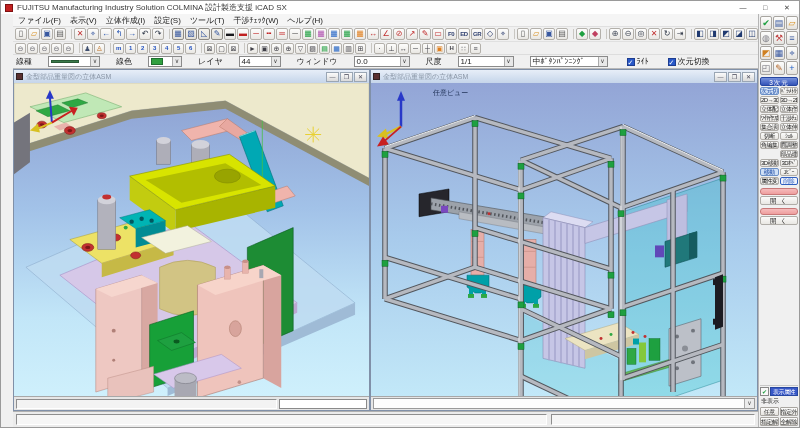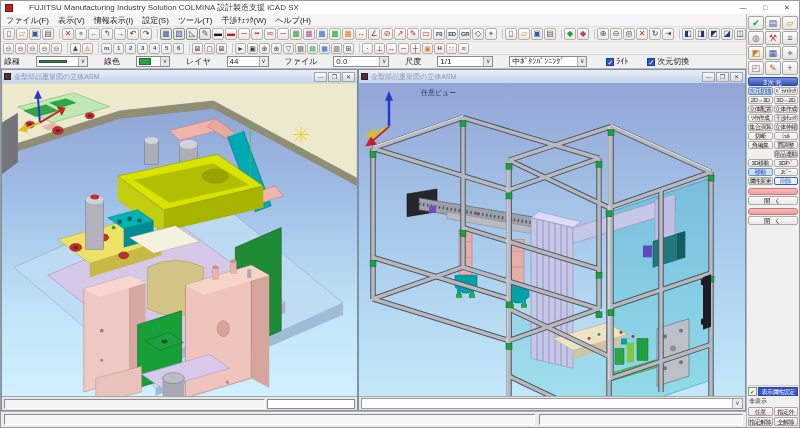--- a/index.html
+++ b/index.html
@@ -1,27 +1,27 @@
 <!DOCTYPE html>
 <html><head>
 <meta charset="utf-8">
 <style>
   html,body{margin:0;padding:0;background:#888;}
   *{box-sizing:border-box;}
   .app{width:800px;height:428px;background:#f0f0f0;font-family:"Liberation Sans","DejaVu Sans",sans-serif;
        border:1px solid #9a9a9a;display:flex;flex-direction:column;overflow:hidden;position:relative;}
   
-  .titlebar{height:13px;background:#ffffff;display:flex;align-items:center;padding:0 4px;gap:16px;flex:0 0 auto;}
+  .titlebar{height:13px;background:#ffffff;display:flex;align-items:center;padding:0 4px;gap:4px;flex:0 0 auto;}
   .app-icon{width:8px;height:8px;background:#c22020;border:1px solid #801010;flex:0 0 auto;}
   .app-title{font-size:8px;color:#3a3a3a;white-space:nowrap;overflow:hidden;}
   .win-controls{margin-left:auto;display:flex;gap:6px;align-items:center;}
   .win-btn{border:none;background:transparent;width:16px;height:11px;font-size:7px;line-height:10px;color:#444;padding:0;text-align:center;}
   
   .body-row{flex:1;display:flex;min-height:0;}
-  .left-col{width:745px;flex:0 0 auto;display:flex;flex-direction:column;min-height:0;}
+  .left-col{width:745px;flex:0 0 auto;display:flex;flex-direction:column;min-height:0;margin-left:12px;}
   
   .menubar{height:12px;display:flex;gap:9px;align-items:center;padding:0 5px;font-size:8px;color:#222;background:#f5f5f5;flex:0 0 auto;}
   .menu-item{white-space:nowrap;}
   
   .toolbar{display:flex;align-items:center;padding:0 2px;background:#f0f0f0;border-top:1px solid #e0e0e0;flex:0 0 auto;}
   .toolbar1{height:15px;}
   .toolbar2{height:13px;}
   .tbbtn{width:12px;height:12px;flex:0 0 auto;font-size:8px;line-height:10px;text-align:center;padding:0;margin-right:1px;
          background:linear-gradient(#fdfdfc,#e9e7e3);border:1px solid #b3b0aa;border-radius:2px;overflow:hidden;}
   .toolbar2 .tbbtn{width:11px;height:11px;font-size:7px;line-height:9px;}
@@ -107,21 +107,21 @@
       <button class="win-btn">✕</button>
     </span>
   </div>
 
   <div class="body-row">
     <div class="left-col">
 
       <div class="menubar">
           <span class="menu-item">ファイル(F)</span>
           <span class="menu-item">表示(V)</span>
-          <span class="menu-item">情報表示(I)</span>
+          <span class="menu-item">立体作成(I)</span>
           <span class="menu-item">設定(S)</span>
           <span class="menu-item">ツール(T)</span>
           <span class="menu-item">干渉ﾁｪｯｸ(W)</span>
           <span class="menu-item">ヘルプ(H)</span>
         </div>
       <div class="toolbar toolbar1">
           <button class="tbbtn" style="color: rgb(85, 85, 85);">▯</button>
           <button class="tbbtn" style="color: rgb(216, 144, 32);">▱</button>
           <button class="tbbtn" style="color: rgb(56, 88, 160);">▣</button>
           <button class="tbbtn" style="color: rgb(85, 85, 85);">▤</button>
@@ -239,21 +239,21 @@
         <span class="plabel">線色</span>
         <span class="combo" style="width:34px">
           <span class="color-swatch"></span>
           <span class="arrow">∨</span>
         </span>
         <span class="plabel">レイヤ</span>
         <span class="combo" style="width:42px">
           <span>44</span>
           <span class="arrow">∨</span>
         </span>
-        <span class="plabel">ファイル</span>
+        <span class="plabel">ウィンドウ</span>
         <span class="combo" style="width:56px">
           <span>0.0</span>
           <span class="arrow">∨</span>
         </span>
         <span class="plabel">尺度</span>
         <span class="combo" style="width:56px">
           <span>1/1</span>
           <span class="arrow">∨</span>
         </span>
         <span class="combo" style="width:78px">

